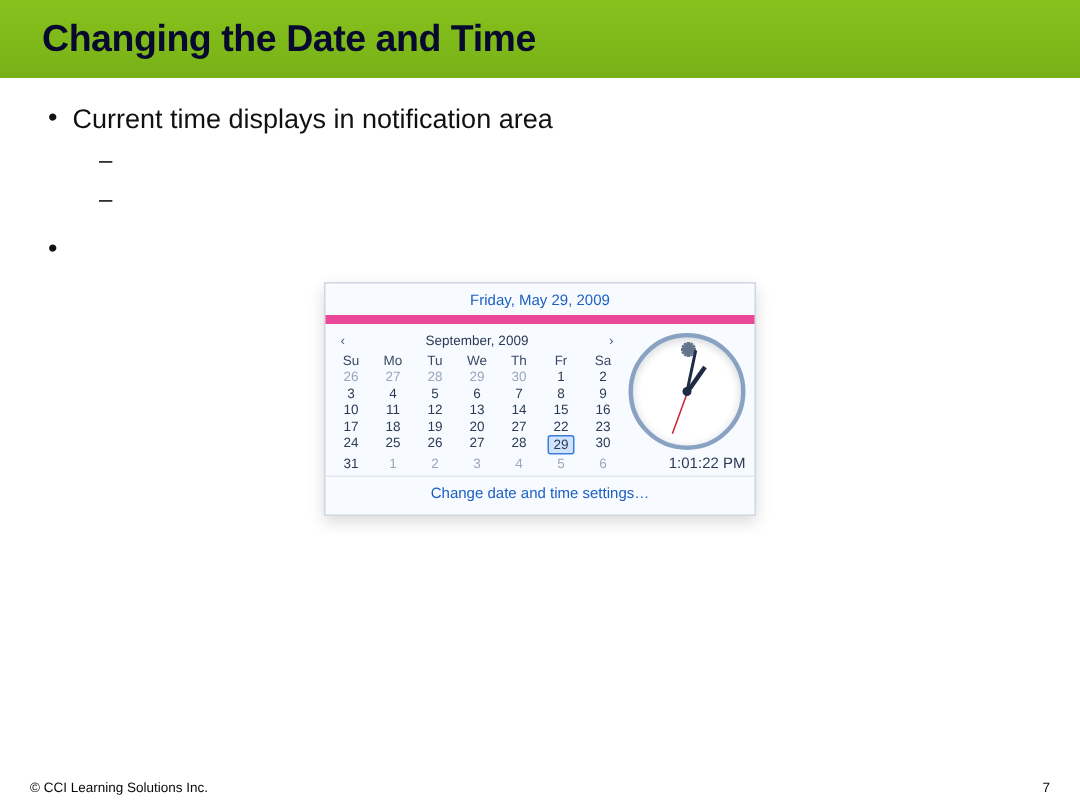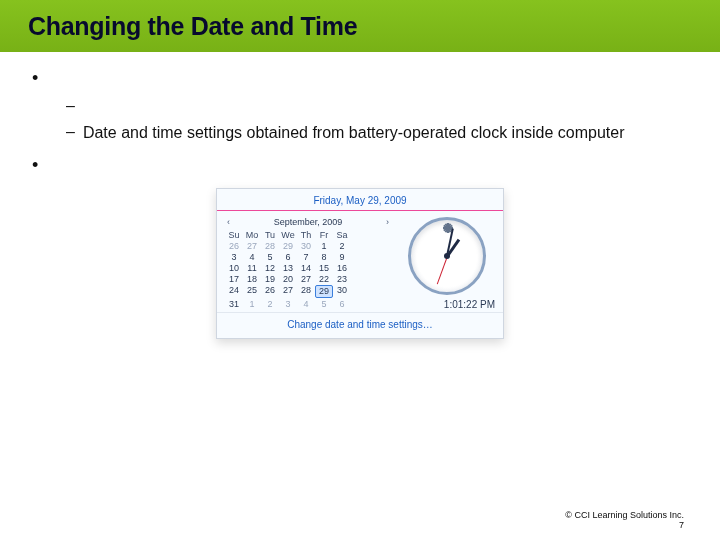--- a/index.html
+++ b/index.html
@@ -43,42 +43,42 @@
     background: #f7fbff;
     box-shadow: 0 4px 10px rgba(0,0,0,.15);
     font-size: 10px;
     color: #2b3a55;
   }
   .popup-date {
     text-align: center;
     color: #1c5fc4;
     font-size: 10px;
     padding: 6px 0 4px 0;
-    border-bottom: 1px solid #ec4899;
+    border-bottom: 6px solid #ec4899;
   }
   .popup-mid {
     display: flex;
     gap: 8px;
     padding: 6px 8px 2px 8px;
     align-items: flex-start;
   }
   .calendar { flex: 1 1 auto; }
   .cal-header {
     display: flex;
     align-items: center;
     justify-content: space-between;
     font-size: 9px;
     color: #2b3a55;
     margin-bottom: 3px;
   }
   .cal-nav { cursor: default; color: #4a5a78; font-size: 9px; padding: 0 2px; }
   .cal-grid {
     display: grid;
     grid-template-columns: repeat(7, 18px);
-    gap: 1px 0;
+    gap: 1px 10px;
     font-size: 9px;
     text-align: center;
   }
   .cal-grid .dow { color: #3b4a66; font-weight: 400; }
   .cal-grid .d  { color: #2b3a55; }
   .cal-grid .muted { color: #9aa7bd; }
   .cal-grid .sel {
     background: #cfe3ff;
     border: 1px solid #3a7edc;
     border-radius: 2px;
@@ -107,53 +107,52 @@
     text-align: center;
     color: #1c5fc4;
     font-size: 10px;
     padding: 6px 0 8px 0;
     border-top: 1px solid #e2e8f0;
   }
 
   .footer {
     position: absolute;
     left: 0; right: 0; bottom: 10px;
-    padding: 0 36px;
+    padding: 0 20px;
     display: flex;
     justify-content: space-between;
-    align-items: flex-end;
+    align-items: center;
     font-size: 9px;
     color: #0a0a0a;
-    flex-direction: column;
   }
 </style>
 </head>
 <body>
 <div class="slide">
 
   <div class="title-bar">
     <h1>Changing the Date and Time</h1>
   </div>
 
   <div class="body">
     <ul>
       <li>
         <div class="bullet-row">
           <span class="bullet-dot">•</span>
+          <span class="bullet-text">Current time displays in notification area</span>
         </div>
         <ul class="sub">
           <li>
             <div class="bullet-row">
               <span class="bullet-dot">–</span>
             </div>
           </li>
           <li>
             <div class="bullet-row">
               <span class="bullet-dot">–</span>
-              <span class="bullet-text">Date and time settings obtained from battery-operated clock inside computer</span>
             </div>
           </li>
         </ul>
       </li>
       <li>
         <div class="bullet-row">
           <span class="bullet-dot">•</span>
         </div>
       </li>
     </ul>

